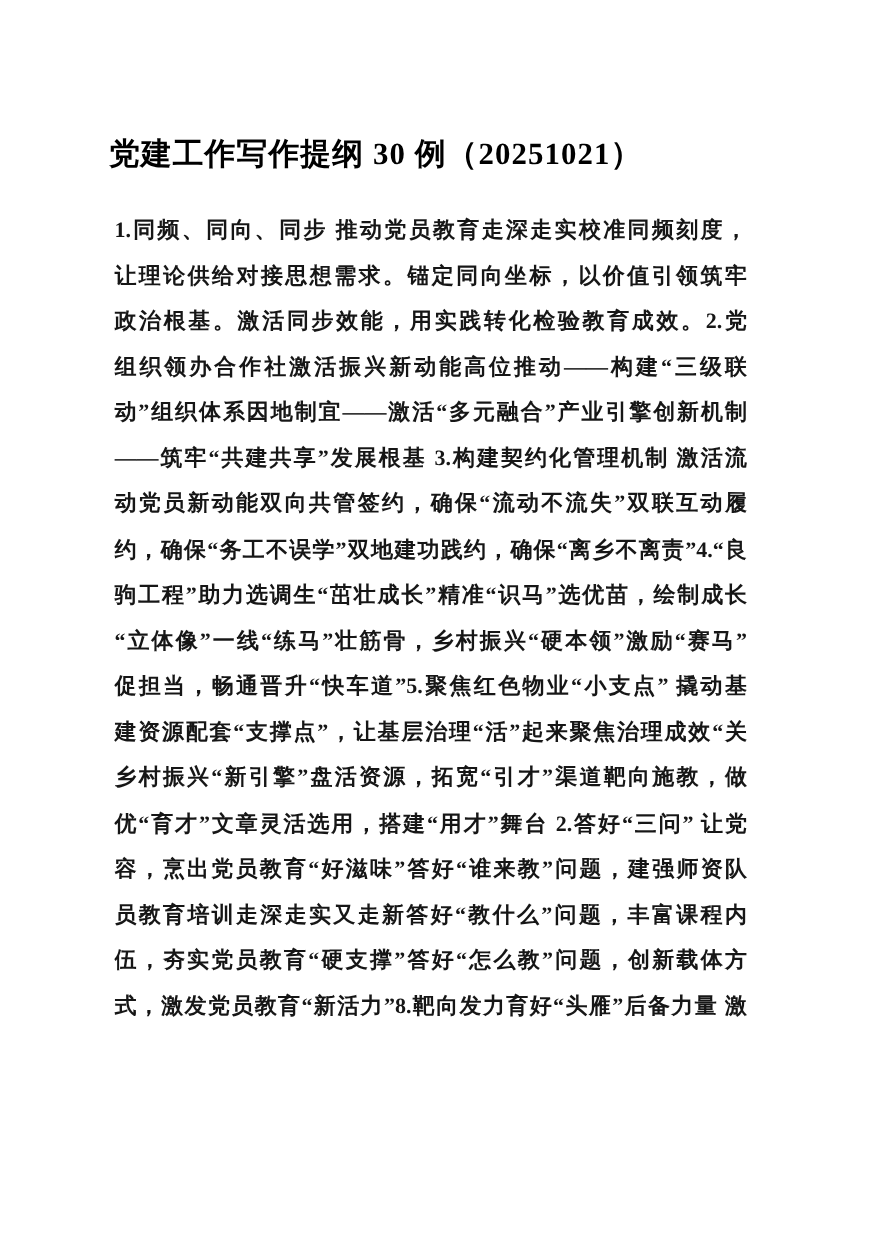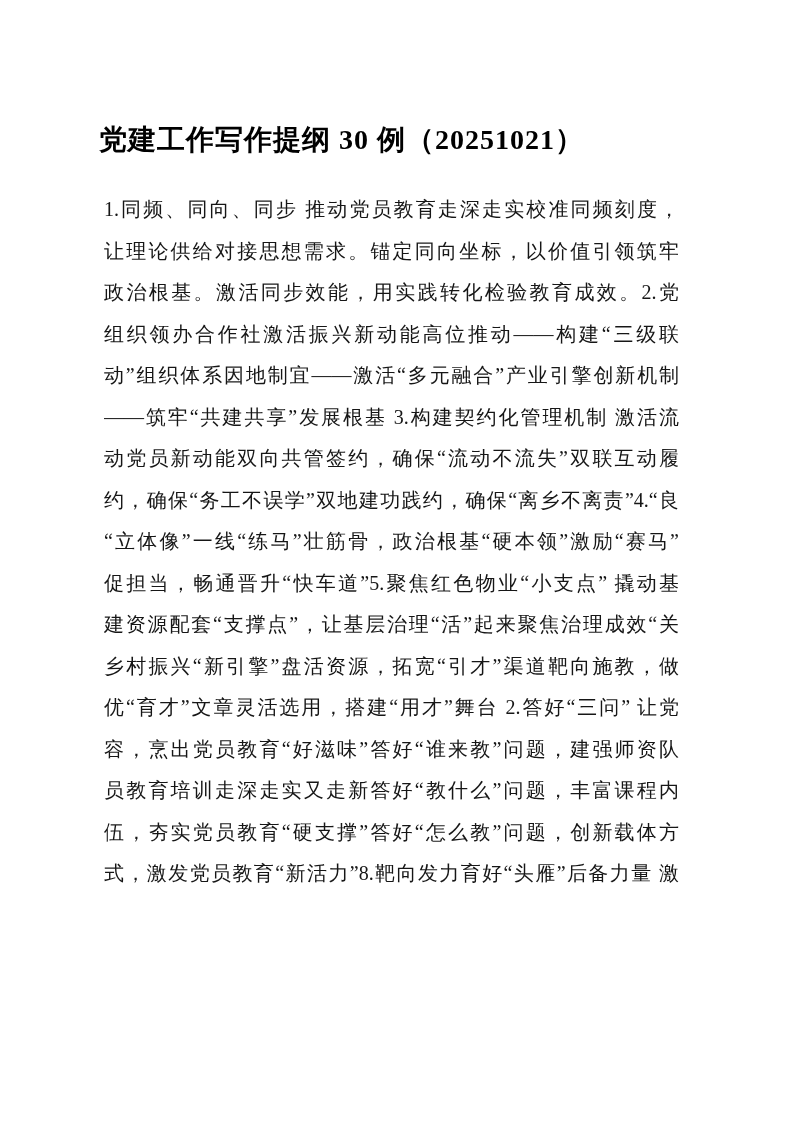--- a/index.html
+++ b/index.html
@@ -38,37 +38,39 @@
   .doc-line {
     font-size: 20px;
     line-height: 41.5px;
     color: #161616;
     text-align: justify;
     text-align-last: justify;
     text-justify: inter-character;
     white-space: normal;
     overflow: hidden;
     max-height: 41.5px;
+    font-weight: bold;
   }
 </style>
 </head>
 <body>
 
 <div class="page">
   <h1 class="doc-title">党建工作写作提纲 30 例（20251021）</h1>
   <div class="doc-body">
     <div class="doc-line">1.同频、同向、同步 推动党员教育走深走实校准同频刻度，</div>
     <div class="doc-line">让理论供给对接思想需求。锚定同向坐标，以价值引领筑牢</div>
     <div class="doc-line">政治根基。激活同步效能，用实践转化检验教育成效。2.党</div>
     <div class="doc-line">组织领办合作社激活振兴新动能高位推动——构建“三级联</div>
     <div class="doc-line">动”组织体系因地制宜——激活“多元融合”产业引擎创新机制</div>
     <div class="doc-line">——筑牢“共建共享”发展根基 3.构建契约化管理机制 激活流</div>
     <div class="doc-line">动党员新动能双向共管签约，确保“流动不流失”双联互动履</div>
     <div class="doc-line">约，确保“务工不误学”双地建功践约，确保“离乡不离责”4.“良</div>
-    <div class="doc-line">“立体像”一线“练马”壮筋骨，政治根基“硬本领”激励“赛马”</div>
+    <div class="doc-line">驹工程”助力选调生“茁壮成长”精准“识马”选优苗，绘制成长</div>
+    <div class="doc-line">“立体像”一线“练马”壮筋骨，乡村振兴“硬本领”激励“赛马”</div>
     <div class="doc-line">促担当，畅通晋升“快车道”5.聚焦红色物业“小支点” 撬动基</div>
     <div class="doc-line">建资源配套“支撑点”，让基层治理“活”起来聚焦治理成效“关</div>
     <div class="doc-line">乡村振兴“新引擎”盘活资源，拓宽“引才”渠道靶向施教，做</div>
     <div class="doc-line">优“育才”文章灵活选用，搭建“用才”舞台 2.答好“三问” 让党</div>
     <div class="doc-line">容，烹出党员教育“好滋味”答好“谁来教”问题，建强师资队</div>
     <div class="doc-line">员教育培训走深走实又走新答好“教什么”问题，丰富课程内</div>
     <div class="doc-line">伍，夯实党员教育“硬支撑”答好“怎么教”问题，创新载体方</div>
     <div class="doc-line">式，激发党员教育“新活力”8.靶向发力育好“头雁”后备力量 激</div>
   </div>
 </div>

